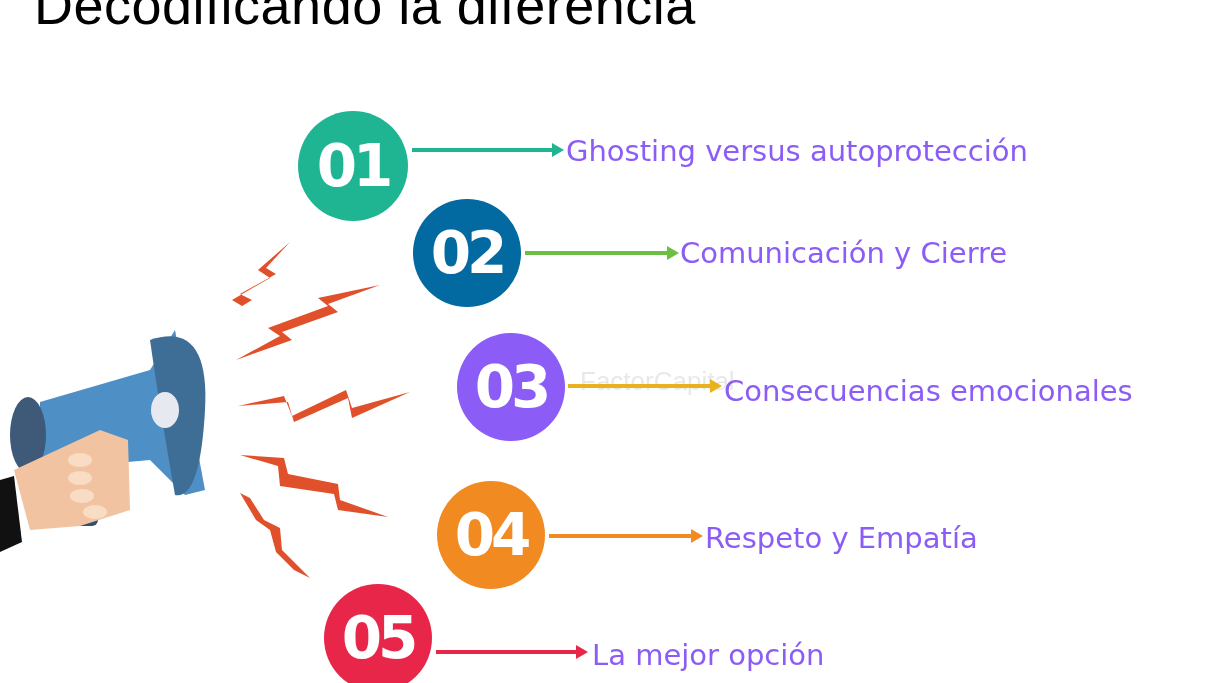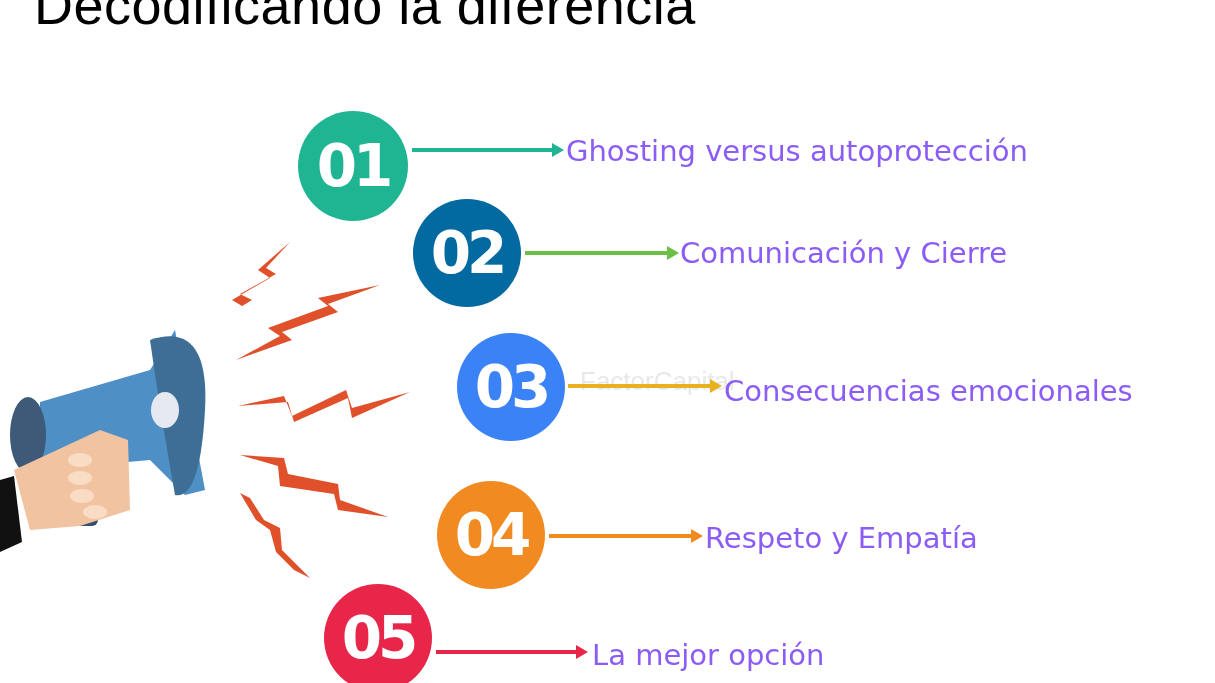--- a/index.html
+++ b/index.html
@@ -52,21 +52,21 @@
 <div class="wm">FactorCapital</div>
 
 <div class="circle" style="left:298px;top:111px;width:110px;height:110px;background:#1fb592;">01</div>
 <div class="arrow" style="left:412px;top:148px;width:140px;background:#1fb592;border-color:#1fb592;"></div>
 <div class="label" style="left:566px;top:134px;">Ghosting versus autoprotección</div>
 
 <div class="circle" style="left:413px;top:199px;width:108px;height:108px;background:#0369a1;">02</div>
 <div class="arrow" style="left:525px;top:251px;width:142px;background:#6dbe45;border-color:#6dbe45;"></div>
 <div class="label" style="left:680px;top:236px;">Comunicación y Cierre</div>
 
-<div class="circle" style="left:457px;top:333px;width:108px;height:108px;background:#3b82f6;">03</div>
+<div class="circle" style="left:457px;top:333px;width:108px;height:108px;background:#8b5cf6;">03</div>
 <div class="arrow" style="left:568px;top:384px;width:142px;background:#e9b020;border-color:#e9b020;"></div>
 <div class="label" style="left:724px;top:374px;">Consecuencias emocionales</div>
 
 <div class="circle" style="left:437px;top:481px;width:108px;height:108px;background:#f28a22;">04</div>
 <div class="arrow" style="left:549px;top:534px;width:142px;background:#f28a22;border-color:#f28a22;"></div>
 <div class="label" style="left:705px;top:521px;">Respeto y Empatía</div>
 
 <div class="circle" style="left:324px;top:584px;width:108px;height:108px;background:#e8264a;">05</div>
 <div class="arrow" style="left:436px;top:650px;width:140px;background:#e8264a;border-color:#e8264a;"></div>
 <div class="label" style="left:592px;top:638px;text-align:center;">La mejor opción</div>

